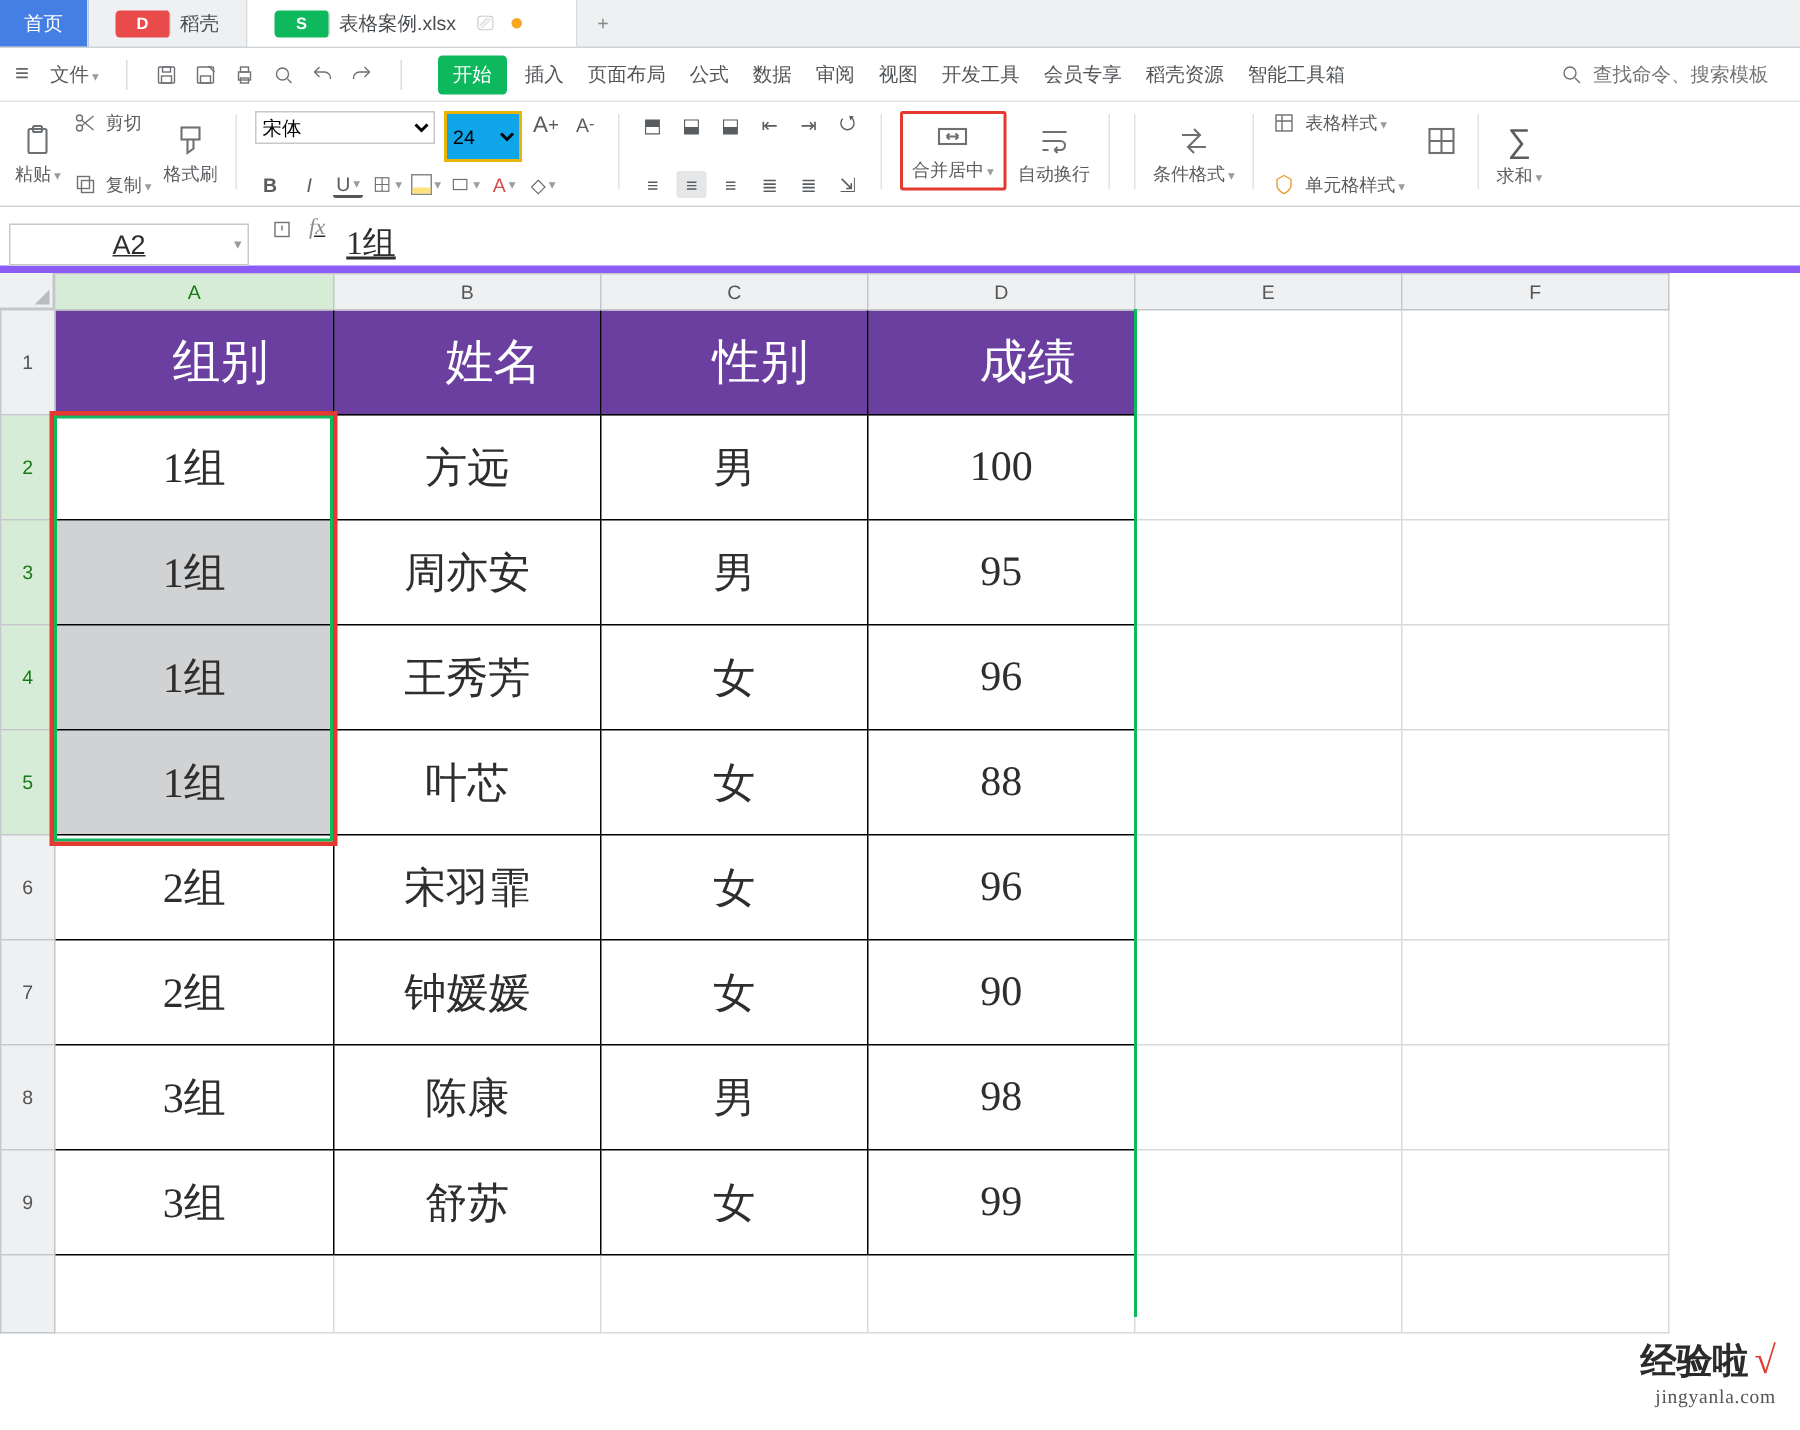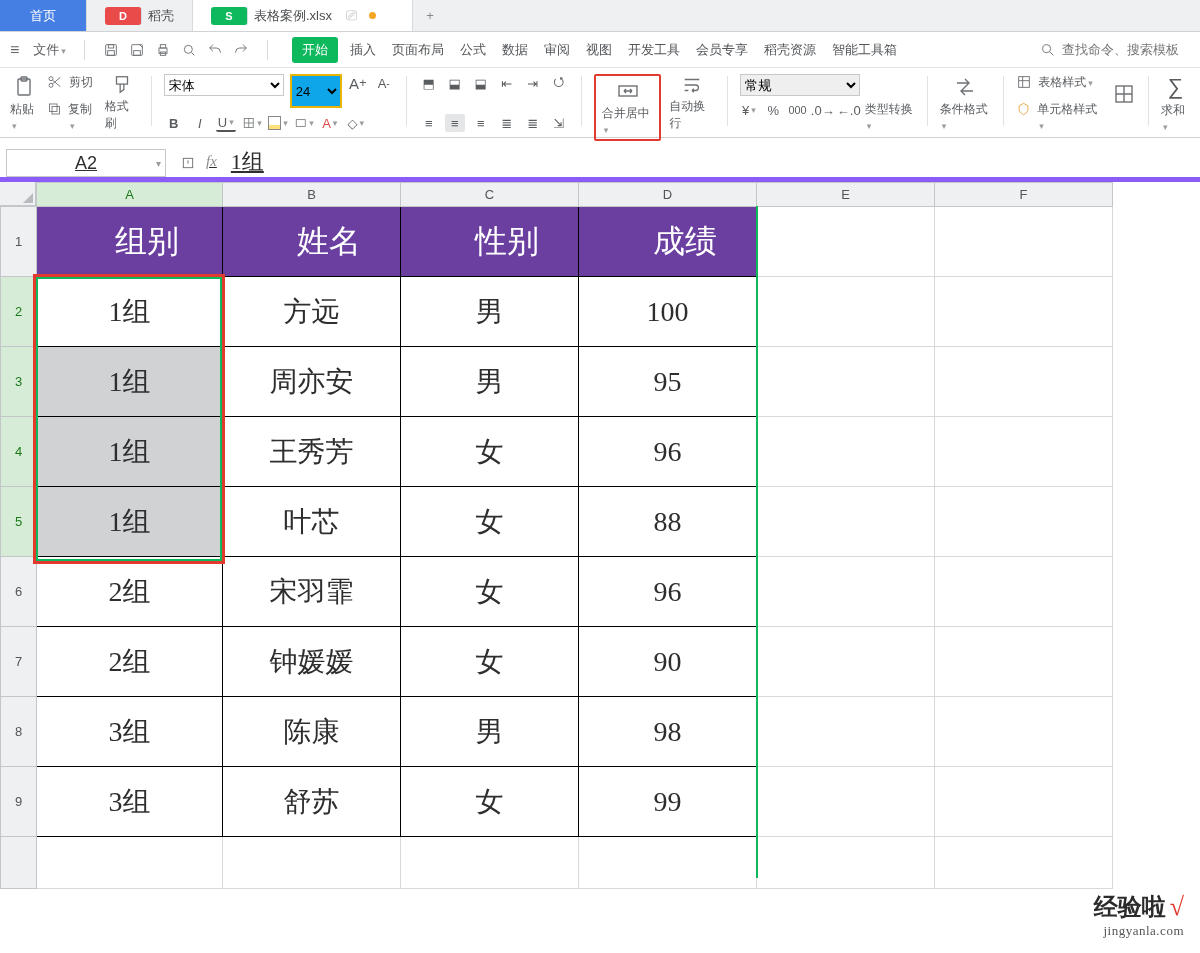--- a/index.html
+++ b/index.html
@@ -1,21 +1,21 @@
 <!DOCTYPE html>
 <html><head>
 <meta charset="utf-8">
 <style>
   * { box-sizing: border-box; }
   html, body { margin:0; padding:0; font-family:"Microsoft YaHei","PingFang SC",Arial,sans-serif; font-size:13px; color:#2e2e2e; background:#fff; width:1200px; height:953px; overflow:hidden; position:relative;}
   
   
   .toptabs { height:32px; background:#eef0f2; display:flex; align-items:stretch; border-bottom:1px solid #d0d3d6;}
   .toptab { display:flex; align-items:center; padding:0 18px; gap:6px; color:#4a4d50; border-right:1px solid #d8dbdd;}
-  .toptab.home { background:#467fe4; color:#fff; padding:0 30px; font-weight:500;}
+  .toptab.home { background:#467fe4; color:#fff; padding:0 16px; font-weight:500;}
   .toptab.dk-icon { width:18px; height:18px; background:#e94a4a; color:#fff; border-radius:3px; display:flex;align-items:center;justify-content:center;font-size:11px;font-weight:bold;}
   .toptab.ss-icon { width:18px; height:18px; background:#0eb85c; color:#fff; border-radius:3px; display:flex;align-items:center;justify-content:center;font-size:11px;font-weight:bold;}
   .toptab.active { background:#ffffff; }
   .tabdot { width:7px;height:7px;border-radius:50%;background:#f5a623;margin-left:6px;}
   .tabmon { color:#b8bcc0; margin-left:8px; font-size:14px;}
   .addtab { width:34px; display:flex; align-items:center; justify-content:center; color:#888;}
   
   
   .menurow { height:36px; display:flex; align-items:center; border-bottom:1px solid #e2e4e6; padding:0 10px; gap:14px;}
   .hamb { font-size:16px; color:#666; }
@@ -45,21 +45,21 @@
   .underline-bar{border-bottom:2px solid #555;}
   .clr-a{color:#d94b4b;}
   .merge-box { border:2px solid #e33a2f; padding:3px 6px; border-radius:2px; display:flex; flex-direction:column; align-items:center; gap:2px;}
   .num-fmt select { width:120px; height:22px; border:1px solid #c6c9cc;}
   .ribbon .mini { font-size:12px; }
   
   
   .fxrow { height:30px; display:flex; align-items:flex-end; border-bottom:5px solid #8b5cf6;text-decoration:underline;}
   .namebox { width:160px; height:28px; border:1px solid #c6c9cc; margin:0 6px; display:flex; align-items:center; justify-content:center; font-size:18px; position:relative; background:#fff;}
   .namebox .nb-drop{position:absolute;right:4px;font-size:10px;color:#9a9da0;}
-  .fx-icons { display:flex; align-items:center; gap:10px; margin:6px 8px; color:#8a8d90; font-size:15px;}
+  .fx-icons { display:flex; align-items:center; gap:10px; margin:16px 8px; color:#8a8d90; font-size:15px;}
   .fx-lbl { font-style:italic; font-family:"Times New Roman",serif;}
   .fxval { font-size:22px; font-family:"SimSun","宋体",serif; margin-left:6px;}
   
   
   .gridwrap { position:relative; }
   .corner { position:absolute; left:0; top:0; width:36px; height:24px; background:#eef0f2; border-right:1px solid #c4c7ca; border-bottom:1px solid #c4c7ca;}
   .corner::after{content:"";position:absolute;right:2px;bottom:2px;border-style:solid;border-width:0 0 10px 10px;border-color:transparent transparent #b8bcc0 transparent;}
   table.sheet { border-collapse:collapse; table-layout:fixed; margin-left:0;}
   .colhdr th { background:#eef0f2; height:24px; font-weight:normal; color:#555; border:1px solid #c4c7ca; font-size:13px;}
   .colhdr th.sel { background:#d7ecd7; color:#1a7a1a;}
@@ -272,35 +272,20 @@
   </div>
 
   <div class="rvert">
     <svg class="ic ic-lg" viewBox="0 0 24 24">
         <path d="M4 6h16M4 12h12a3 3 0 010 6h-4m0 0l2-2m-2 2l2 2M4 18h4"></path>
       </svg>
     <span class="mini">自动换行</span>
   </div>
   <div class="rsep"></div>
 
-  <div class="rgrp num-fmt">
-    <div class="rrow">
-        <select><option>常规</option></select>
-      </div>
-    <div class="rrow">
-      <span class="fmt-btn drop">¥</span>
-      <span class="fmt-btn">%</span>
-      <span class="fmt-btn">
-          <sup>000</sup>
-        </span>
-      <span class="fmt-btn">.0→</span>
-      <span class="fmt-btn">←.0</span>
-      <span class="mini drop">类型转换</span>
-    </div>
-  </div>
   <div class="rsep"></div>
   <div class="rvert">
     <svg class="ic ic-lg" viewBox="0 0 24 24">
         <path d="M4 8h12M12 4l4 4-4 4M20 16H8m4 4l-4-4 4-4"></path>
       </svg>
     <span class="mini drop">条件格式</span>
   </div>
   <div class="rsep"></div>
   <div class="rgrp">
     <div class="rrow">

